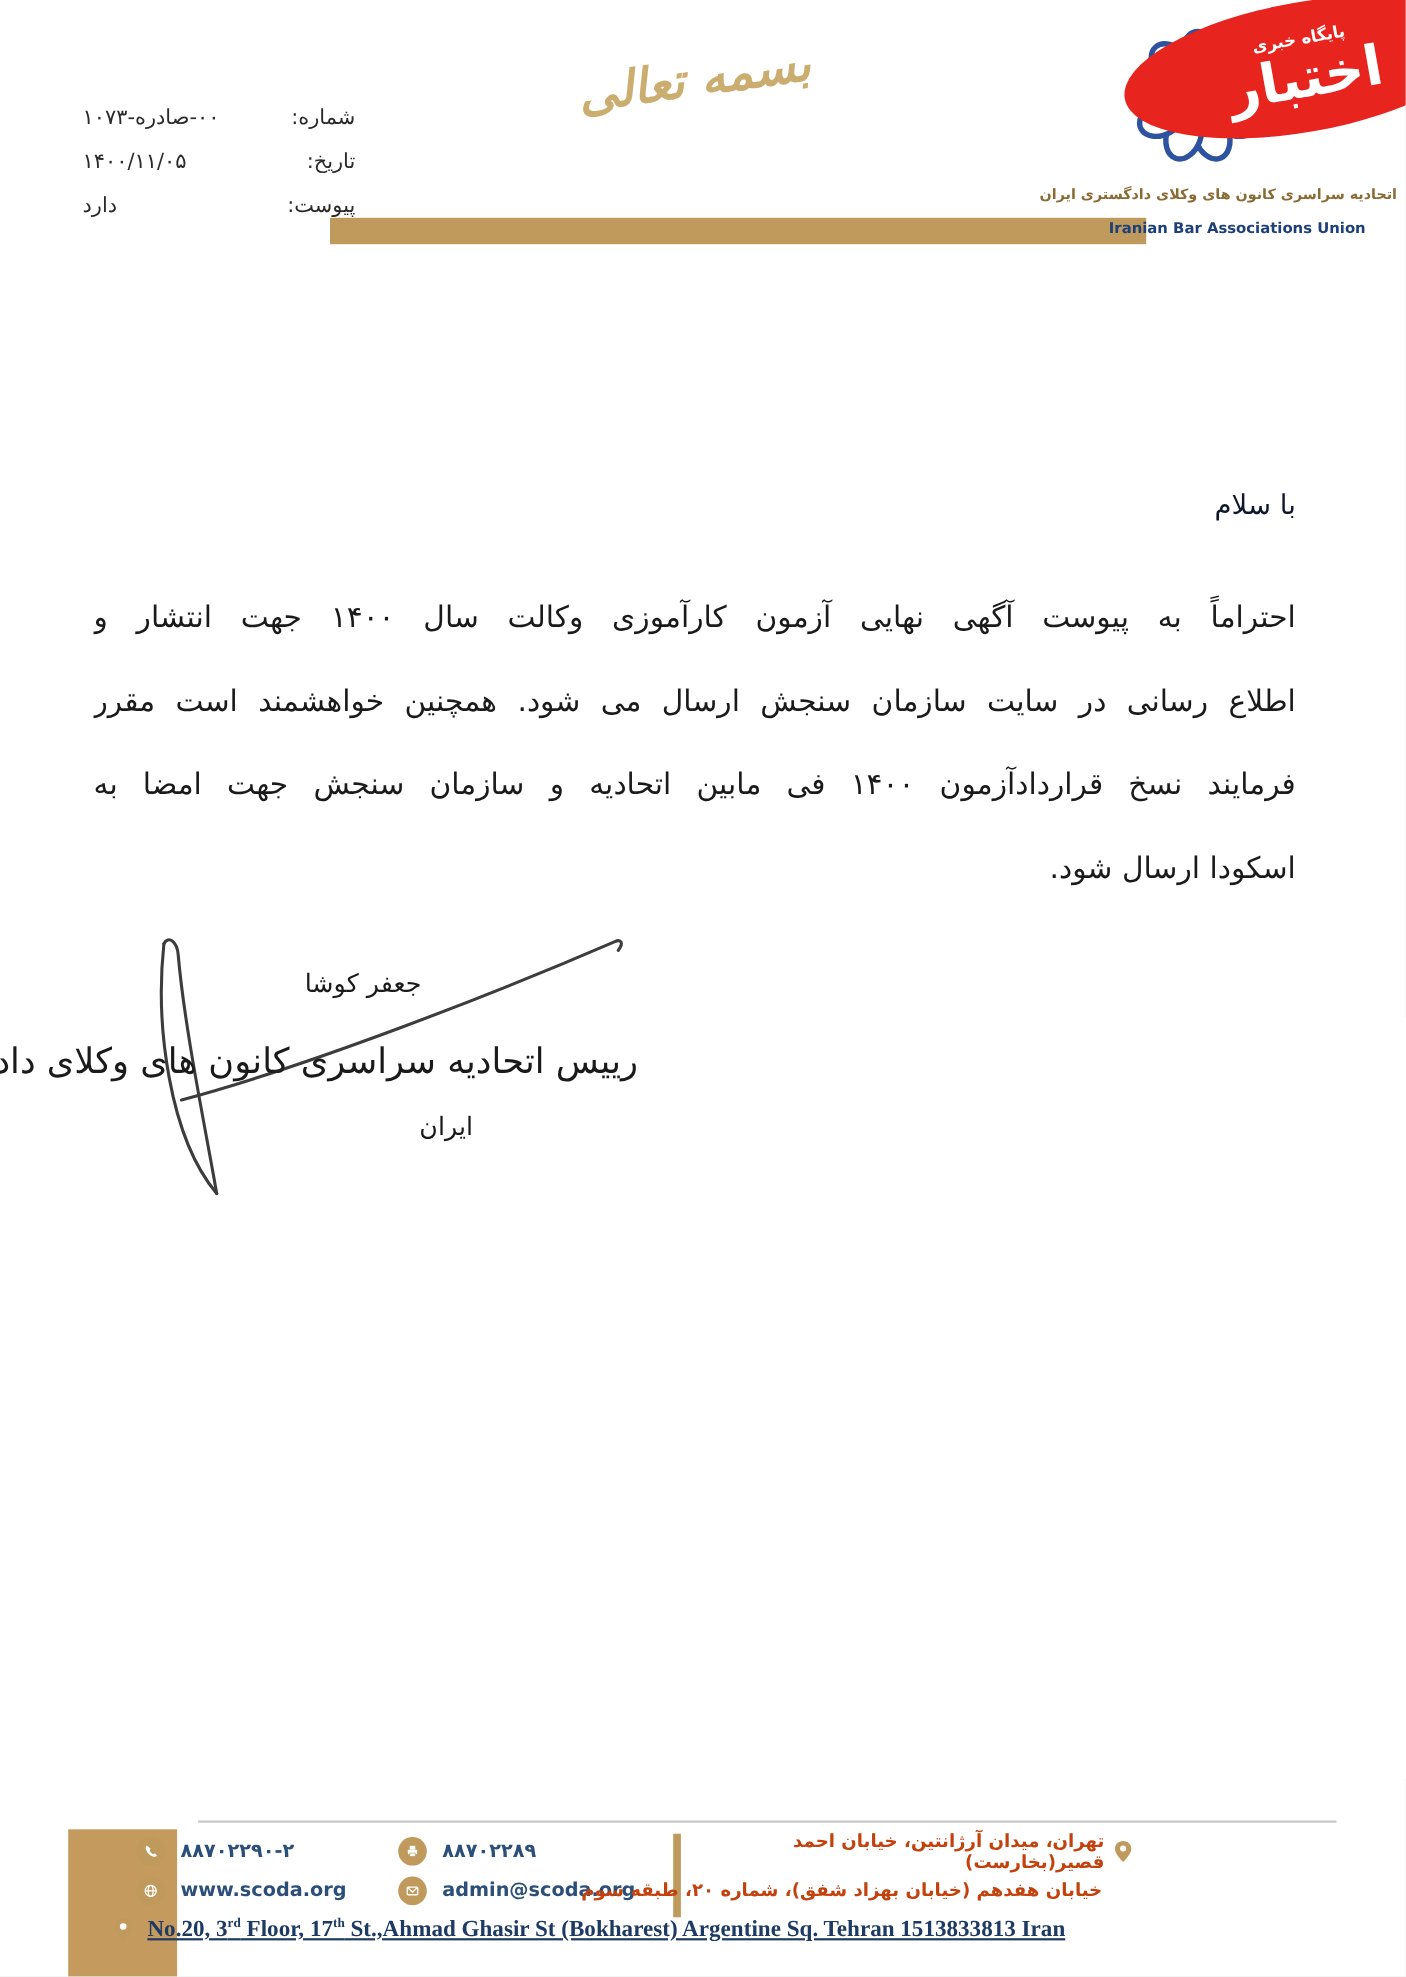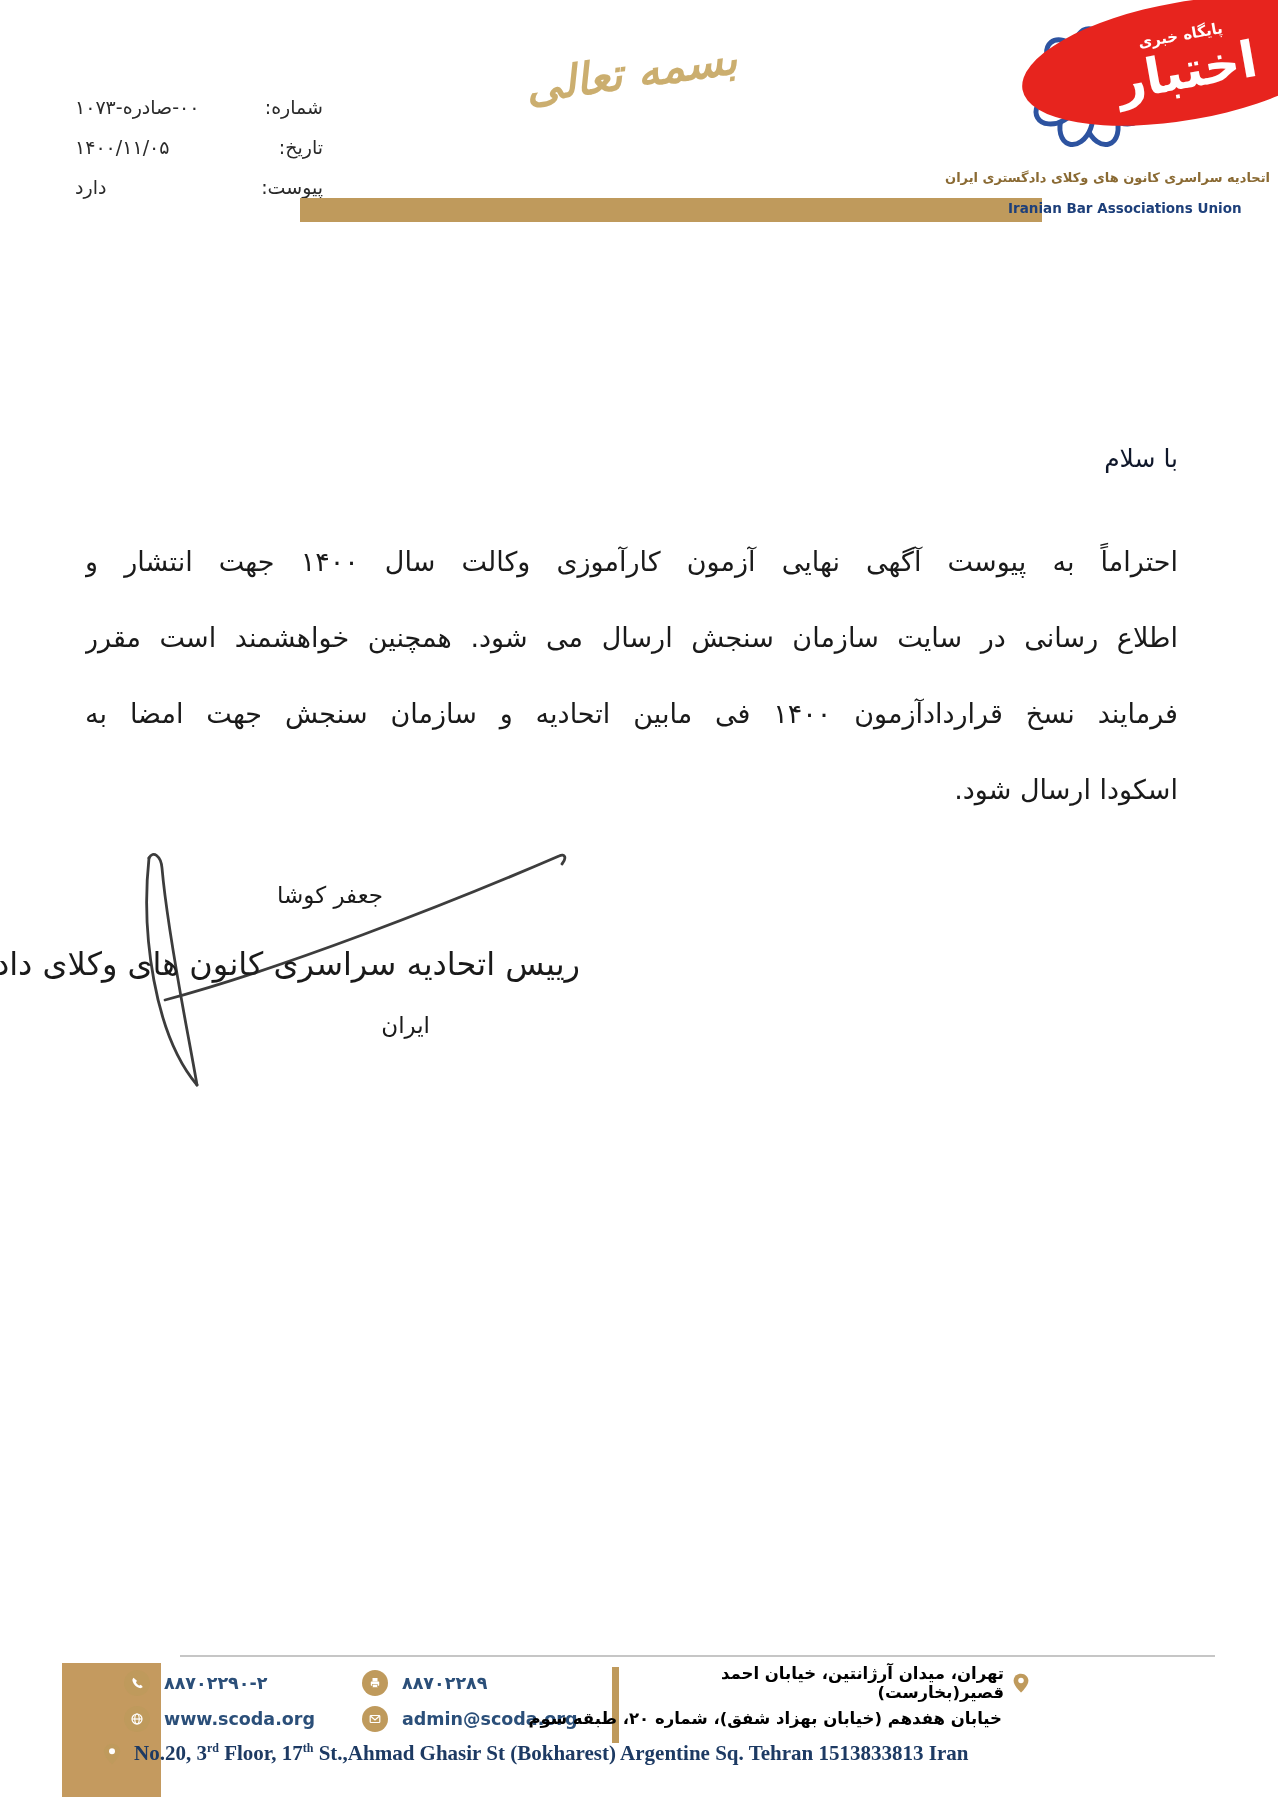--- a/index.html
+++ b/index.html
@@ -61,26 +61,26 @@
   .tan-block{position:absolute;left:62px;top:1663px;width:99px;height:134px;background:#c49a5f;}
   .contact{position:absolute;display:flex;align-items:center;gap:14px;height:30px;}
   .c1r1{left:124px;top:1668px;} .c1r2{left:124px;top:1704px;}
   .c2r1{left:362px;top:1668px;} .c2r2{left:362px;top:1704px;}
   .cicon{width:26px;height:26px;border-radius:50%;background:#bf9a5c;
     display:flex;align-items:center;justify-content:center;flex:0 0 26px;}
   .cval{font-size:17.5px;color:#2b4f79;font-weight:bold;}
   .ltr{direction:ltr;unicode-bidi:isolate;}
   .vdivider{position:absolute;left:612px;top:1667px;width:7px;height:76px;background:#bf9a5c;}
   .addr-fa{position:absolute;left:630px;top:1664px;width:402px;direction:rtl;
-    color:#000000;font-size:16.5px;font-weight:bold;}
+    color:#c2410c;font-size:16.5px;font-weight:bold;}
   .addr-row1{display:flex;align-items:center;gap:6px;}
   .addr-row2{margin-top:7px;padding-right:30px;white-space:nowrap;}
   .addr-en{position:absolute;left:100px;top:1741px;width:1130px;display:flex;
     align-items:center;gap:10px;color:#1d3a63;font-family:"Liberation Serif",serif;
-    font-weight:bold;font-size:21px;white-space:nowrap;}
+    font-weight:bold;font-size:21px;white-space:nowrap;text-decoration:underline;}
   .addr-en sup{font-size:12px;}
   .pin{flex:0 0 auto;display:block;}
 </style>
 </head>
 <body>
 
 <div class="page">
 
   <div class="meta">
     <div class="meta-row">

